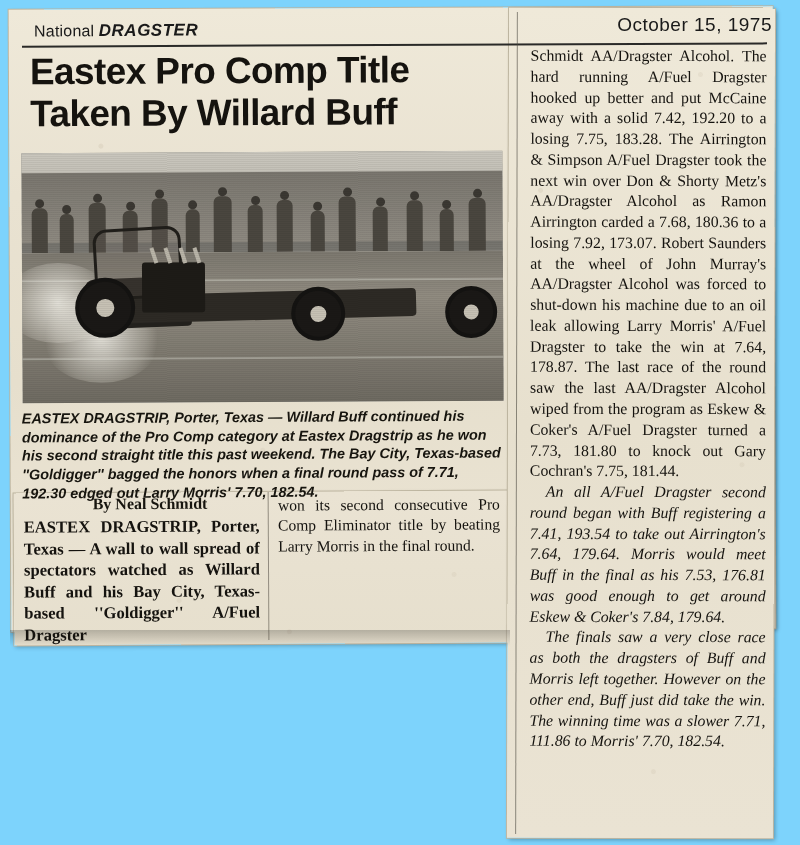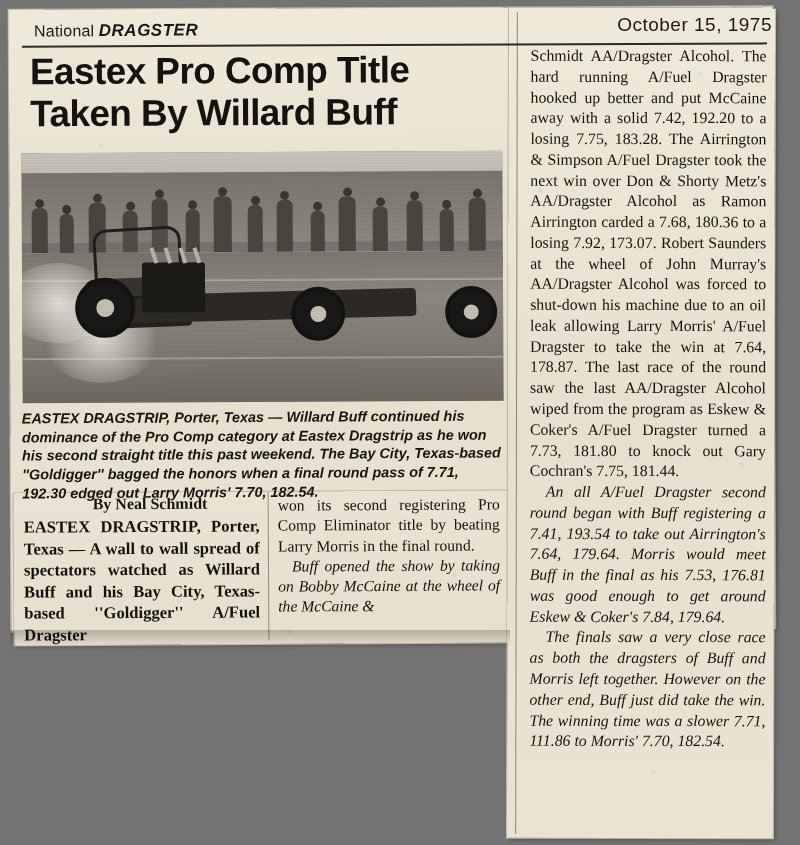--- a/index.html
+++ b/index.html
@@ -11,21 +11,21 @@
     width: 800px;
     height: 845px;
     font-family: "Liberation Serif", serif;
     overflow: hidden;
   }
 
   #clipping {
     position: relative;
     width: 800px;
     height: 845px;
-    background: #737373;
+    background: #7dd3fc;
   }
 
   
   .paper {
     position: absolute;
     background: #e8e2d2;
   }
 
   .paper-main {
     left: 10px;
@@ -452,22 +452,21 @@
   <div class="vrule vrule-a"></div>
   <div class="vrule vrule-b"></div>
 
   <div class="byline">By Neal Schmidt</div>
 
   <div class="col col-1">
     <p><span class="lead">EASTEX DRAGSTRIP, Porter, Texas — A wall to wall spread of spectators watched as Willard Buff and his Bay City, Texas-based ''Goldigger'' A/Fuel Dragster</span></p>
   </div>
 
   <div class="col col-2">
-    <p>won its second registering Pro Comp Eliminator title by beating Larry Morris in the final round.</p>
-    <p>Buff opened the show by taking on Bobby McCaine at the wheel of the McCaine &amp;</p>
+    <p>won its second consecutive Pro Comp Eliminator title by beating Larry Morris in the final round.</p>
   </div>
 
   <div class="col col-3">
     <p>Schmidt AA/Dragster Alcohol. The hard running A/Fuel Dragster hooked up better and put McCaine away with a solid 7.42, 192.20 to a losing 7.75, 183.28. The Airrington &amp; Simpson A/Fuel Dragster took the next win over Don &amp; Shorty Metz's AA/Dragster Alcohol as Ramon Airrington carded a 7.68, 180.36 to a losing 7.92, 173.07. Robert Saunders at the wheel of John Murray's AA/Dragster Alcohol was forced to shut-down his machine due to an oil leak allowing Larry Morris' A/Fuel Dragster to take the win at 7.64, 178.87. The last race of the round saw the last AA/Dragster Alcohol wiped from the program as Eskew &amp; Coker's A/Fuel Dragster turned a 7.73, 181.80 to knock out Gary Cochran's 7.75, 181.44.</p>
     <p>An all A/Fuel Dragster second round began with Buff registering a 7.41, 193.54 to take out Airrington's 7.64, 179.64. Morris would meet Buff in the final as his 7.53, 176.81 was good enough to get around Eskew &amp; Coker's 7.84, 179.64.</p>
     <p>The finals saw a very close race as both the dragsters of Buff and Morris left together. However on the other end, Buff just did take the win. The winning time was a slower 7.71, 111.86 to Morris' 7.70, 182.54.</p>
   </div>
 </div>
 
 </body></html>

